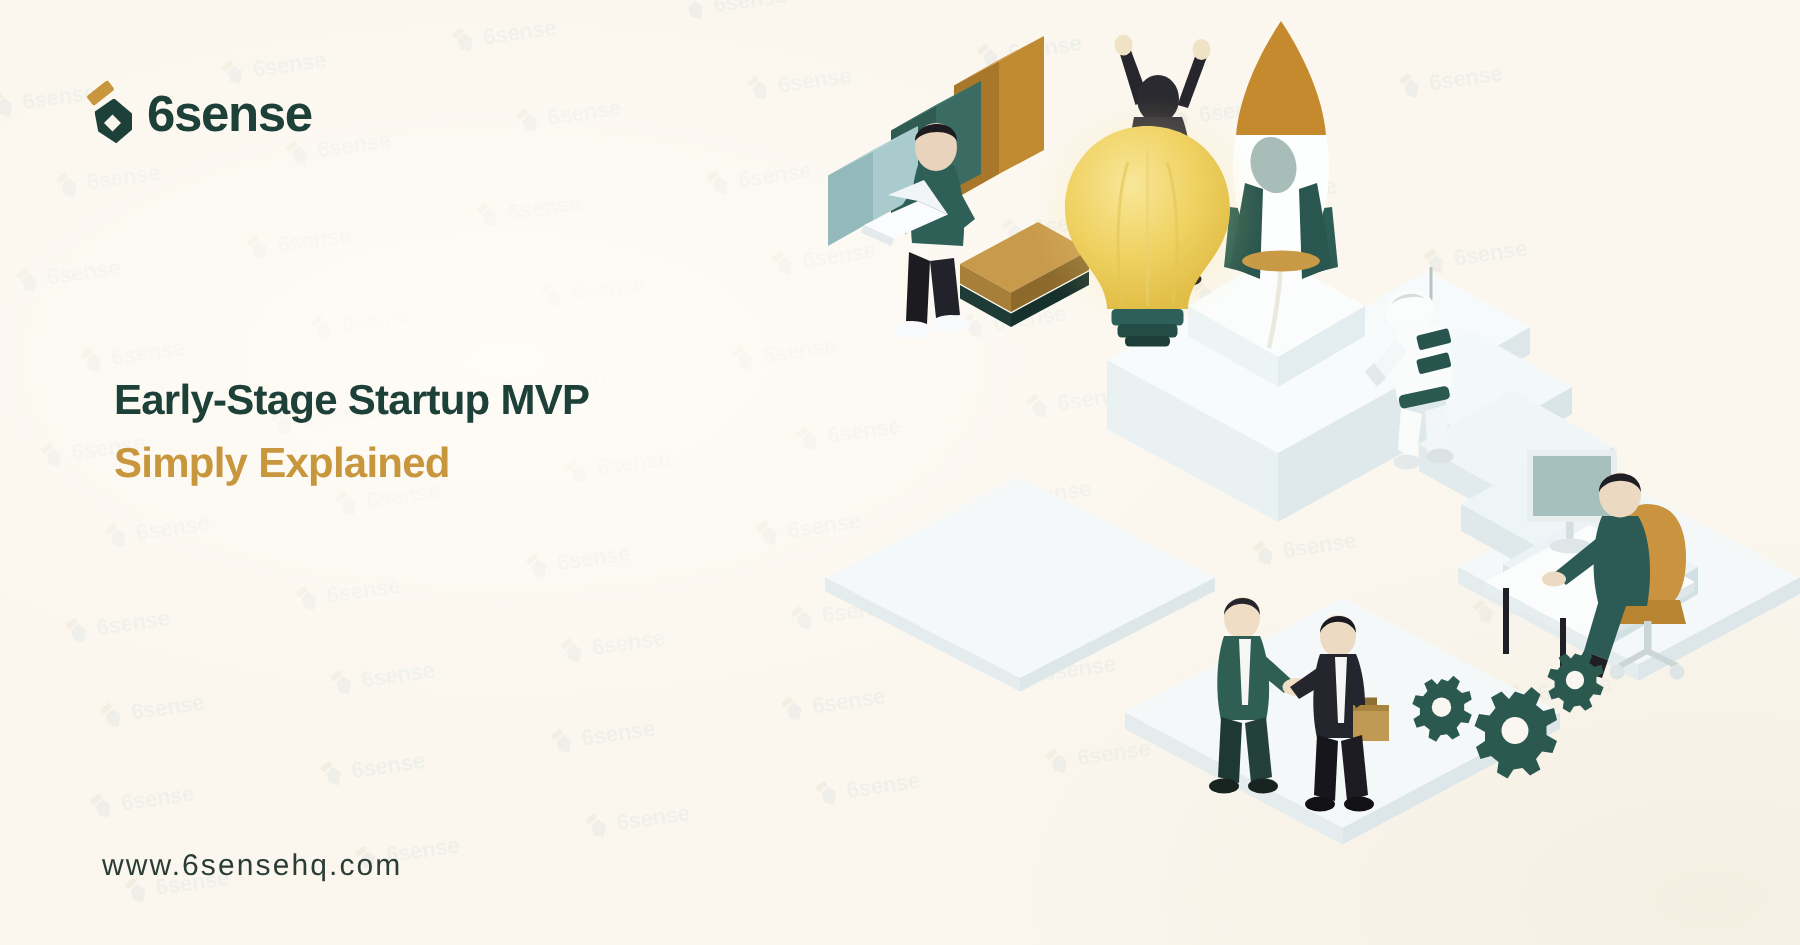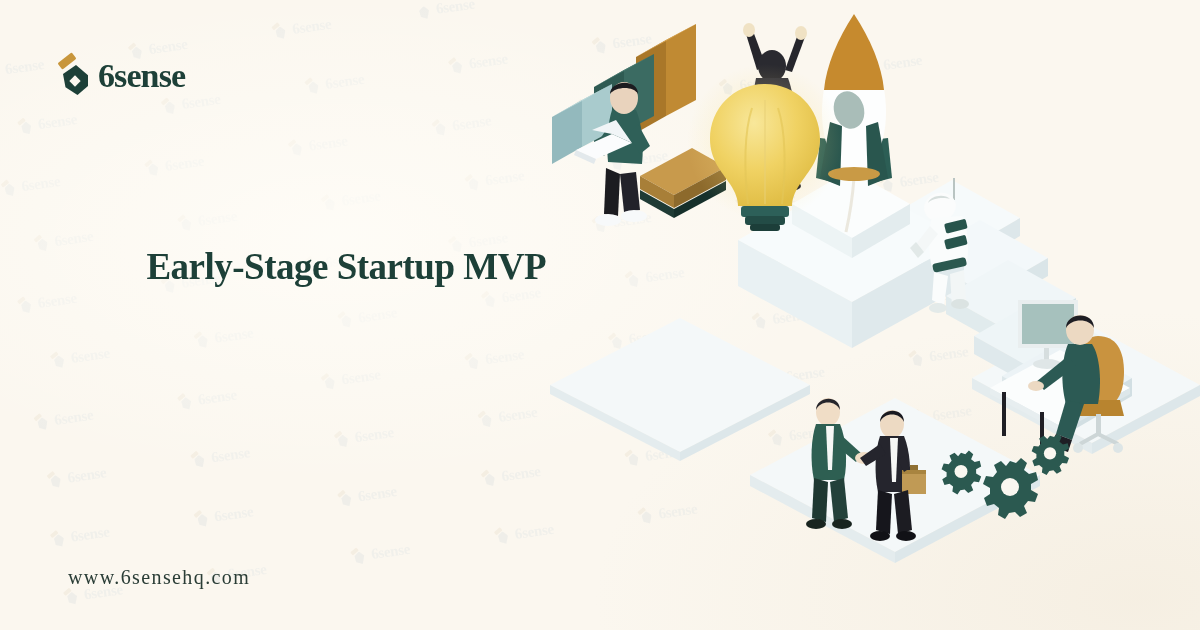--- a/index.html
+++ b/index.html
@@ -6,21 +6,21 @@
     margin: 0;
     padding: 0;
     background: #ffffff;
   }
   #canvas {
     position: relative;
     width: 1200px;
     height: 630px;
     overflow: hidden;
     background: #fbf7ef;
-    font-family: Liberation Serif, serif;
+    font-family: Liberation Sans, sans-serif;
   }
 
   
   .watermark-layer {
     position: absolute;
     inset: -120px;
     transform: rotate(-8deg);
     opacity: 1;
     pointer-events: none;
   }
@@ -114,26 +114,25 @@
   }
 
   
   .headline {
     position: absolute;
     left: 76px;
     top: 246px;
     width: 470px;
   }
   .headline .line {
-    font-size: 37px;
+    font-size: 28px;
     font-weight: bold;
     line-height: 42px;
     letter-spacing: -0.5px;
     color: #1d4038;
-    text-align: right;
   }
   .headline .accent {
     color: #c8963c;
   }
 
   
   .footer-url {
     position: absolute;
     left: 68px;
     top: 566px;
@@ -1033,17 +1032,18 @@
     <span class="logo-mark">
       <span class="lm-slash"></span>
       <span class="lm-body"></span>
       <span class="lm-dot"></span>
     </span>
     <span class="logo-word">6sense</span>
   </div>
 
   <div class="headline">
     <div class="line">Early-Stage Startup MVP</div>
+    <div class="line accent">Simply Explained</div>
   </div>
 
   <div class="footer-url">www.6sensehq.com</div>
 
 </div>
 
 </body></html>

